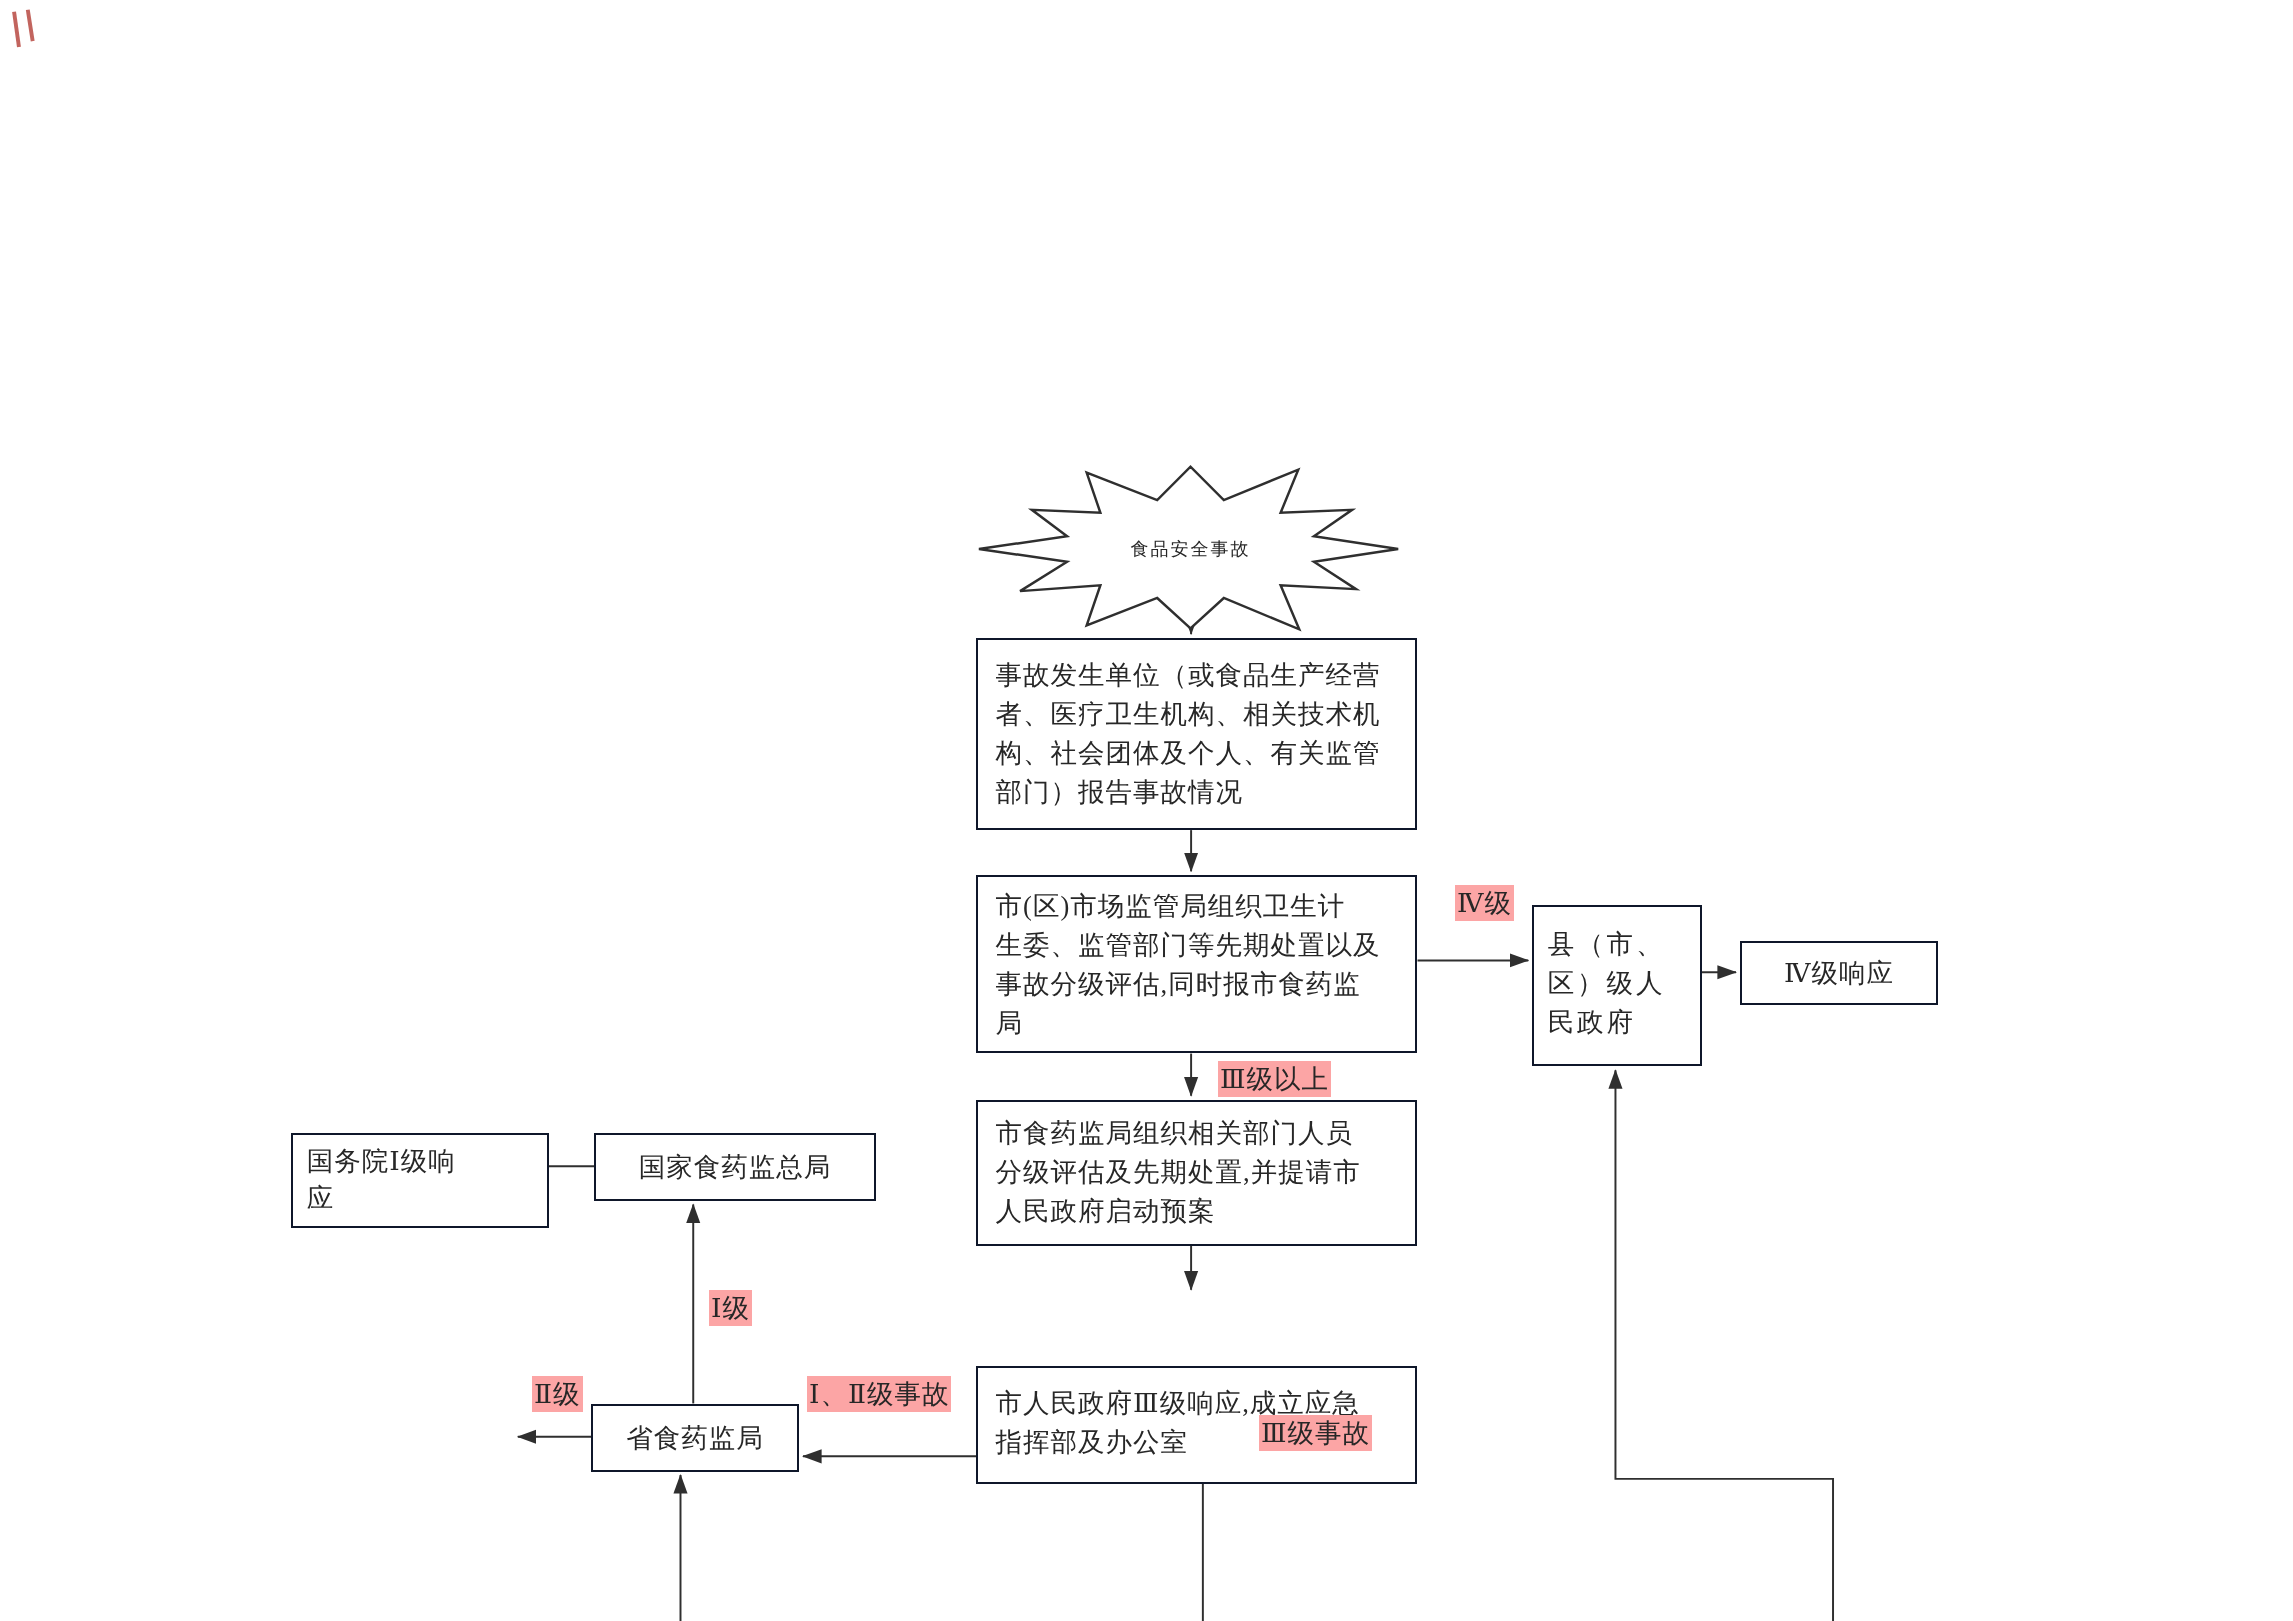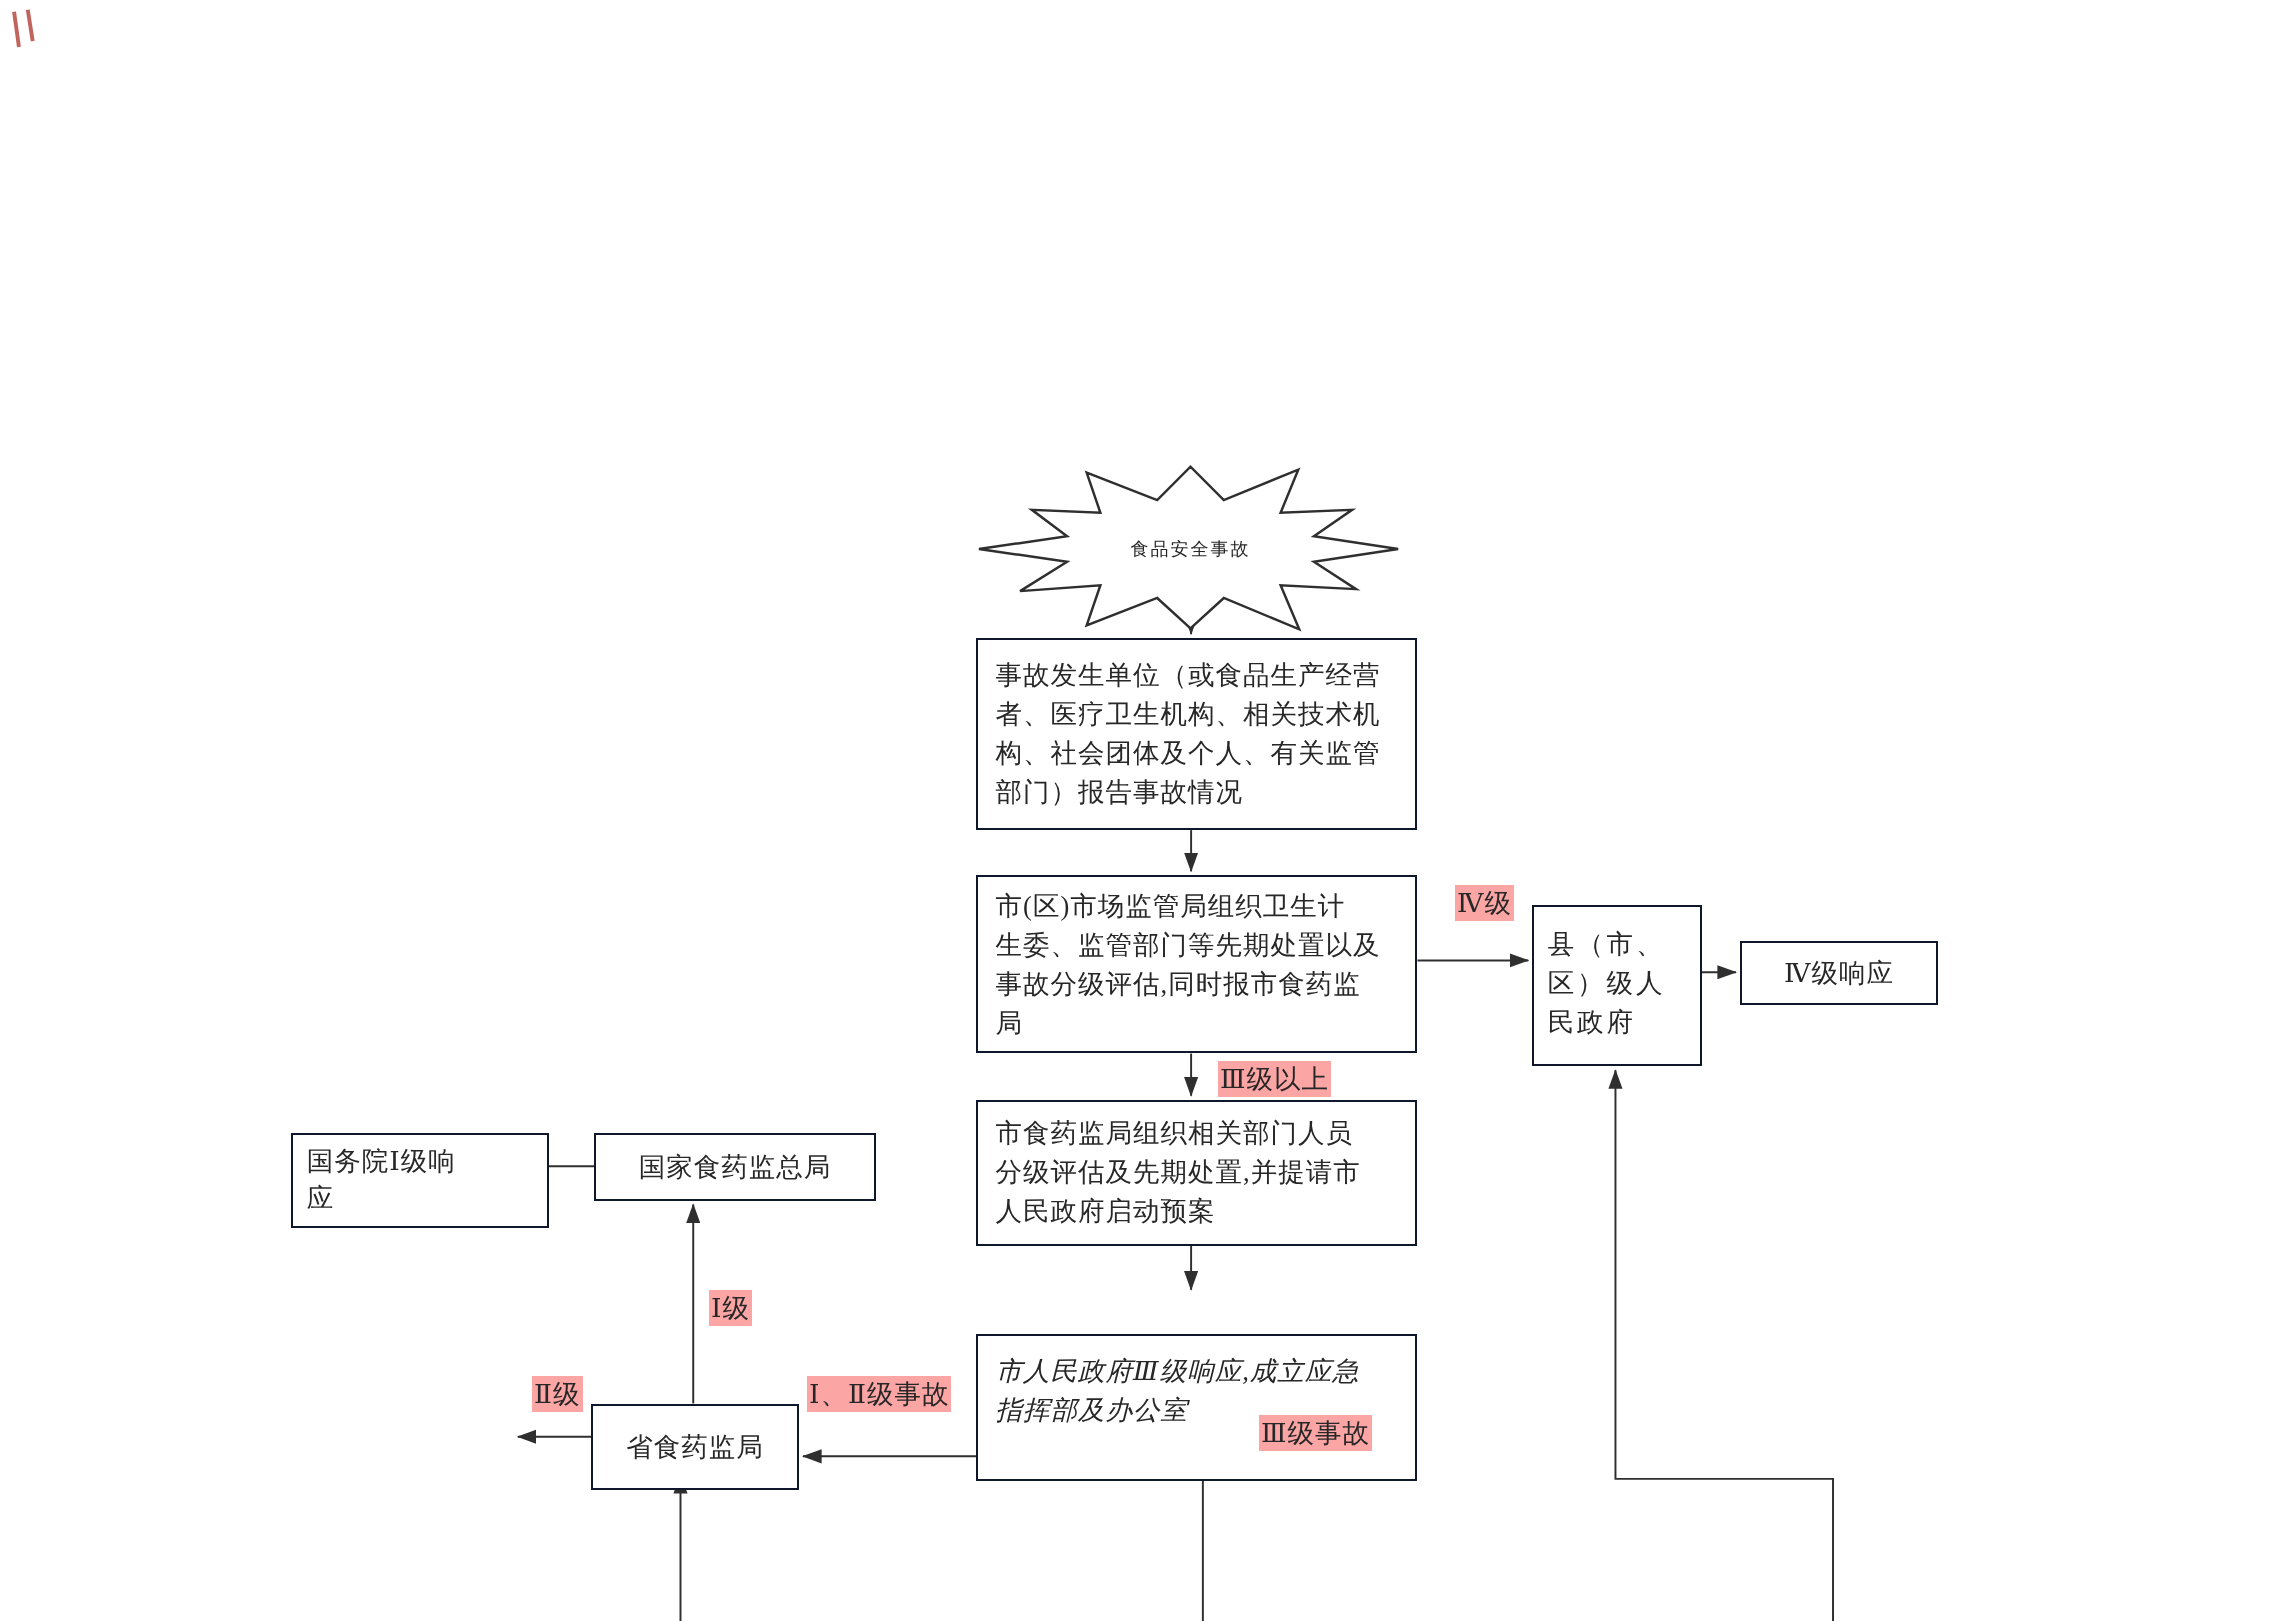--- a/index.html
+++ b/index.html
@@ -98,29 +98,29 @@
   <div class="node" style="left:1532px;top:905px;width:170px;height:161px;padding:17.6px 13.7px;letter-spacing:2.9px;">县（市、
 区）级人
 民政府</div>
 
   <div class="node center" style="left:1740px;top:941px;width:198px;height:64px;">Ⅳ级响应</div>
 
   <div class="node" style="left:976px;top:1100px;width:441px;height:146px;padding:11.8px 17.6px;">市食药监局组织相关部门人员
 分级评估及先期处置,并提请市
 人民政府启动预案</div>
 
-  <div class="node" style="left:976px;top:1334px;width:441px;height:147px;padding:15.7px 17.6px;font-style:italic;">市人民政府Ⅲ级响应,成立应急
+  <div class="node" style="left:976px;top:1366px;width:441px;height:118px;padding:15.7px 17.6px;">市人民政府Ⅲ级响应,成立应急
 指挥部及办公室</div>
 
   <div class="node center" style="left:594px;top:1133px;width:282px;height:68px;">国家食药监总局</div>
 
   <div class="node" style="left:291px;top:1133px;width:258px;height:95px;padding:7.8px 13.7px;line-height:37px;">国务院Ⅰ级响
 应</div>
 
-  <div class="node center" style="left:591px;top:1404px;width:208px;height:86px;">省食药监局</div>
+  <div class="node center" style="left:591px;top:1404px;width:208px;height:68px;">省食药监局</div>
 
 
   <span class="edge-label" style="left:1455px;top:885px;">Ⅳ级</span>
 
   <span class="edge-label" style="left:1218px;top:1061px;">Ⅲ级以上</span>
 
   <span class="edge-label" style="left:709px;top:1290px;">Ⅰ级</span>
 
   <span class="edge-label" style="left:532px;top:1376px;">Ⅱ级</span>
 

